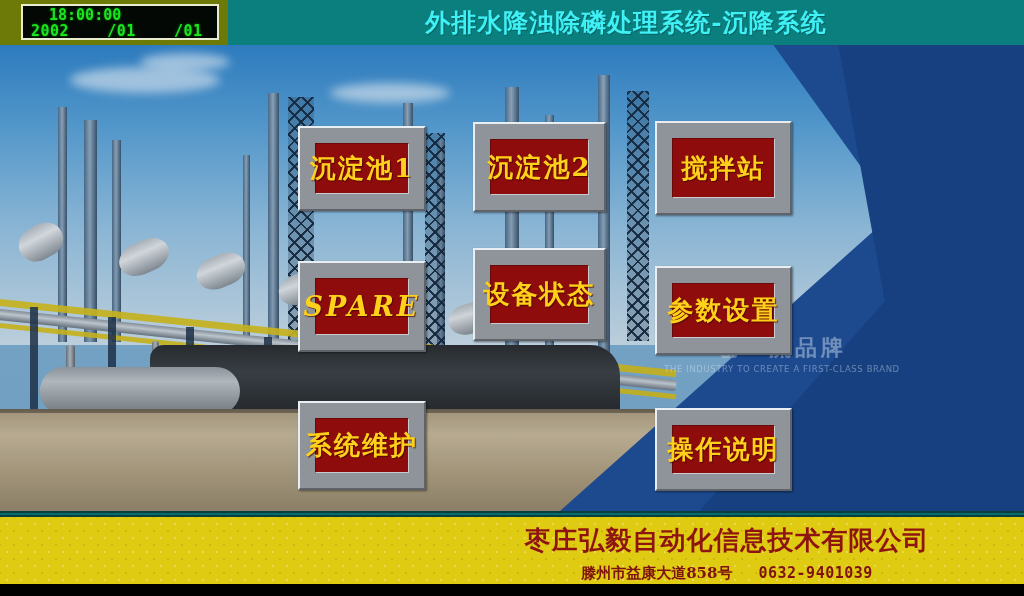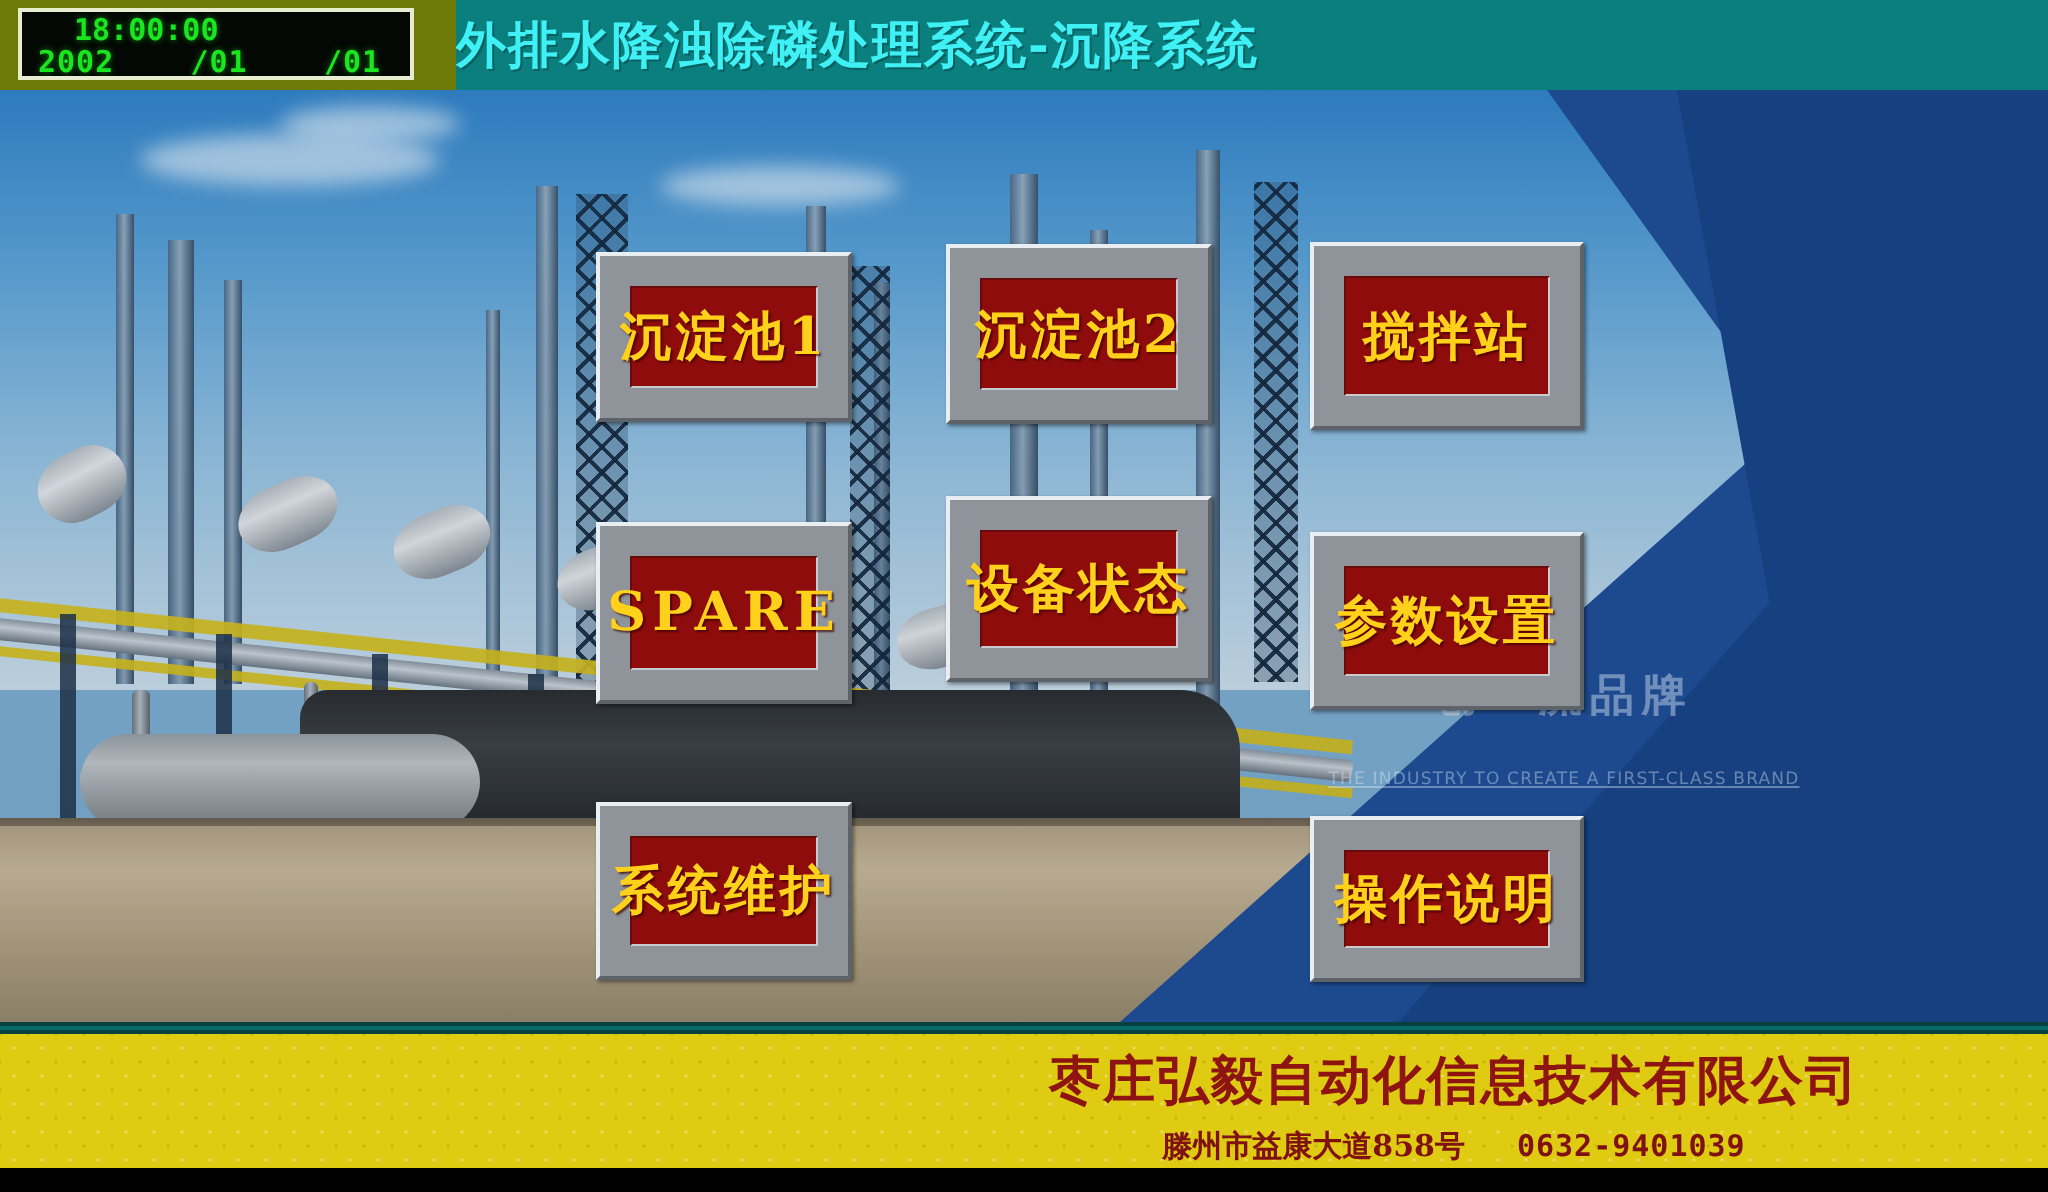--- a/index.html
+++ b/index.html
@@ -30,21 +30,21 @@
   }
   #clock-panel {
     position: absolute;
     left: 0; top: 0;
     width: 228px; height: 45px;
     background: #6d7a08;
     z-index: 2;
   }
   #clock-inner {
     position: absolute;
-    left: 9px; top: 4px;
+    left: 21px; top: 4px;
     width: 198px; height: 36px;
     background: #040804;
     border: 2px solid #e8edd0;
     overflow: hidden;
   }
   .clock-line {
     color: #19e61e;
     font-family: "DejaVu Sans Mono", "Liberation Mono", monospace;
     font-weight: bold;
     font-size: 15px;
@@ -55,20 +55,21 @@
   #clock-time { padding-left: 26px; padding-top: 1px; }
   #clock-date { padding-left: 8px; letter-spacing: 0.5px; }
 
   #title-band {
     position: absolute;
     left: 228px; top: 0;
     width: 796px; height: 45px;
     background: #0b7e7e;
     display: flex;
     align-items: center;
+    justify-content: center;
   }
   #title-text {
     color: #3ff0f5;
     font-family: "DejaVu Serif", "Liberation Serif", serif;
     font-weight: bold;
     font-size: 25px;
     letter-spacing: 1px;
     white-space: nowrap;
     text-shadow: 1px 1px 0 rgba(0,40,40,0.35);
   }
@@ -187,23 +188,22 @@
     color: rgba(230,238,248,0.42);
     font-size: 22px;
     font-weight: bold;
     letter-spacing: 4px;
     white-space: nowrap;
   }
   #wm-en {
     color: rgba(225,235,248,0.40);
     font-size: 8.5px;
     letter-spacing: 0.6px;
-    margin-top: 22px;
-    white-space: nowrap;
-    text-decoration: underline;
+    margin-top: 1px;
+    white-space: nowrap;
   }
 
   
   .btn {
     position: absolute;
     z-index: 20;
     background: #8e9499;
     padding: 15px;
     border-top: 2px solid #e9eef2;
     border-left: 2px solid #e9eef2;
@@ -228,20 +228,21 @@
     font-family: "DejaVu Serif", "Liberation Serif", serif;
     font-weight: bold;
     font-size: 26px;
     letter-spacing: 2px;
     white-space: nowrap;
     text-shadow: 1px 1px 1px rgba(60,0,0,0.7);
   }
   .btn-label.latin {
     font-size: 27px;
     letter-spacing: 3px;
+    font-style: italic;
   }
 
   
   #btn-c1-r1 { left: 298px; top: 81px;  width: 128px; height: 85px; }
   #btn-c2-r1 { left: 473px; top: 77px;  width: 133px; height: 90px; }
   #btn-c3-r1 { left: 655px; top: 76px;  width: 137px; height: 94px; }
 
   #btn-c1-r2 { left: 298px; top: 216px; width: 128px; height: 91px; }
   #btn-c2-r2 { left: 473px; top: 203px; width: 133px; height: 93px; }
   #btn-c3-r2 { left: 655px; top: 221px; width: 137px; height: 89px; }

